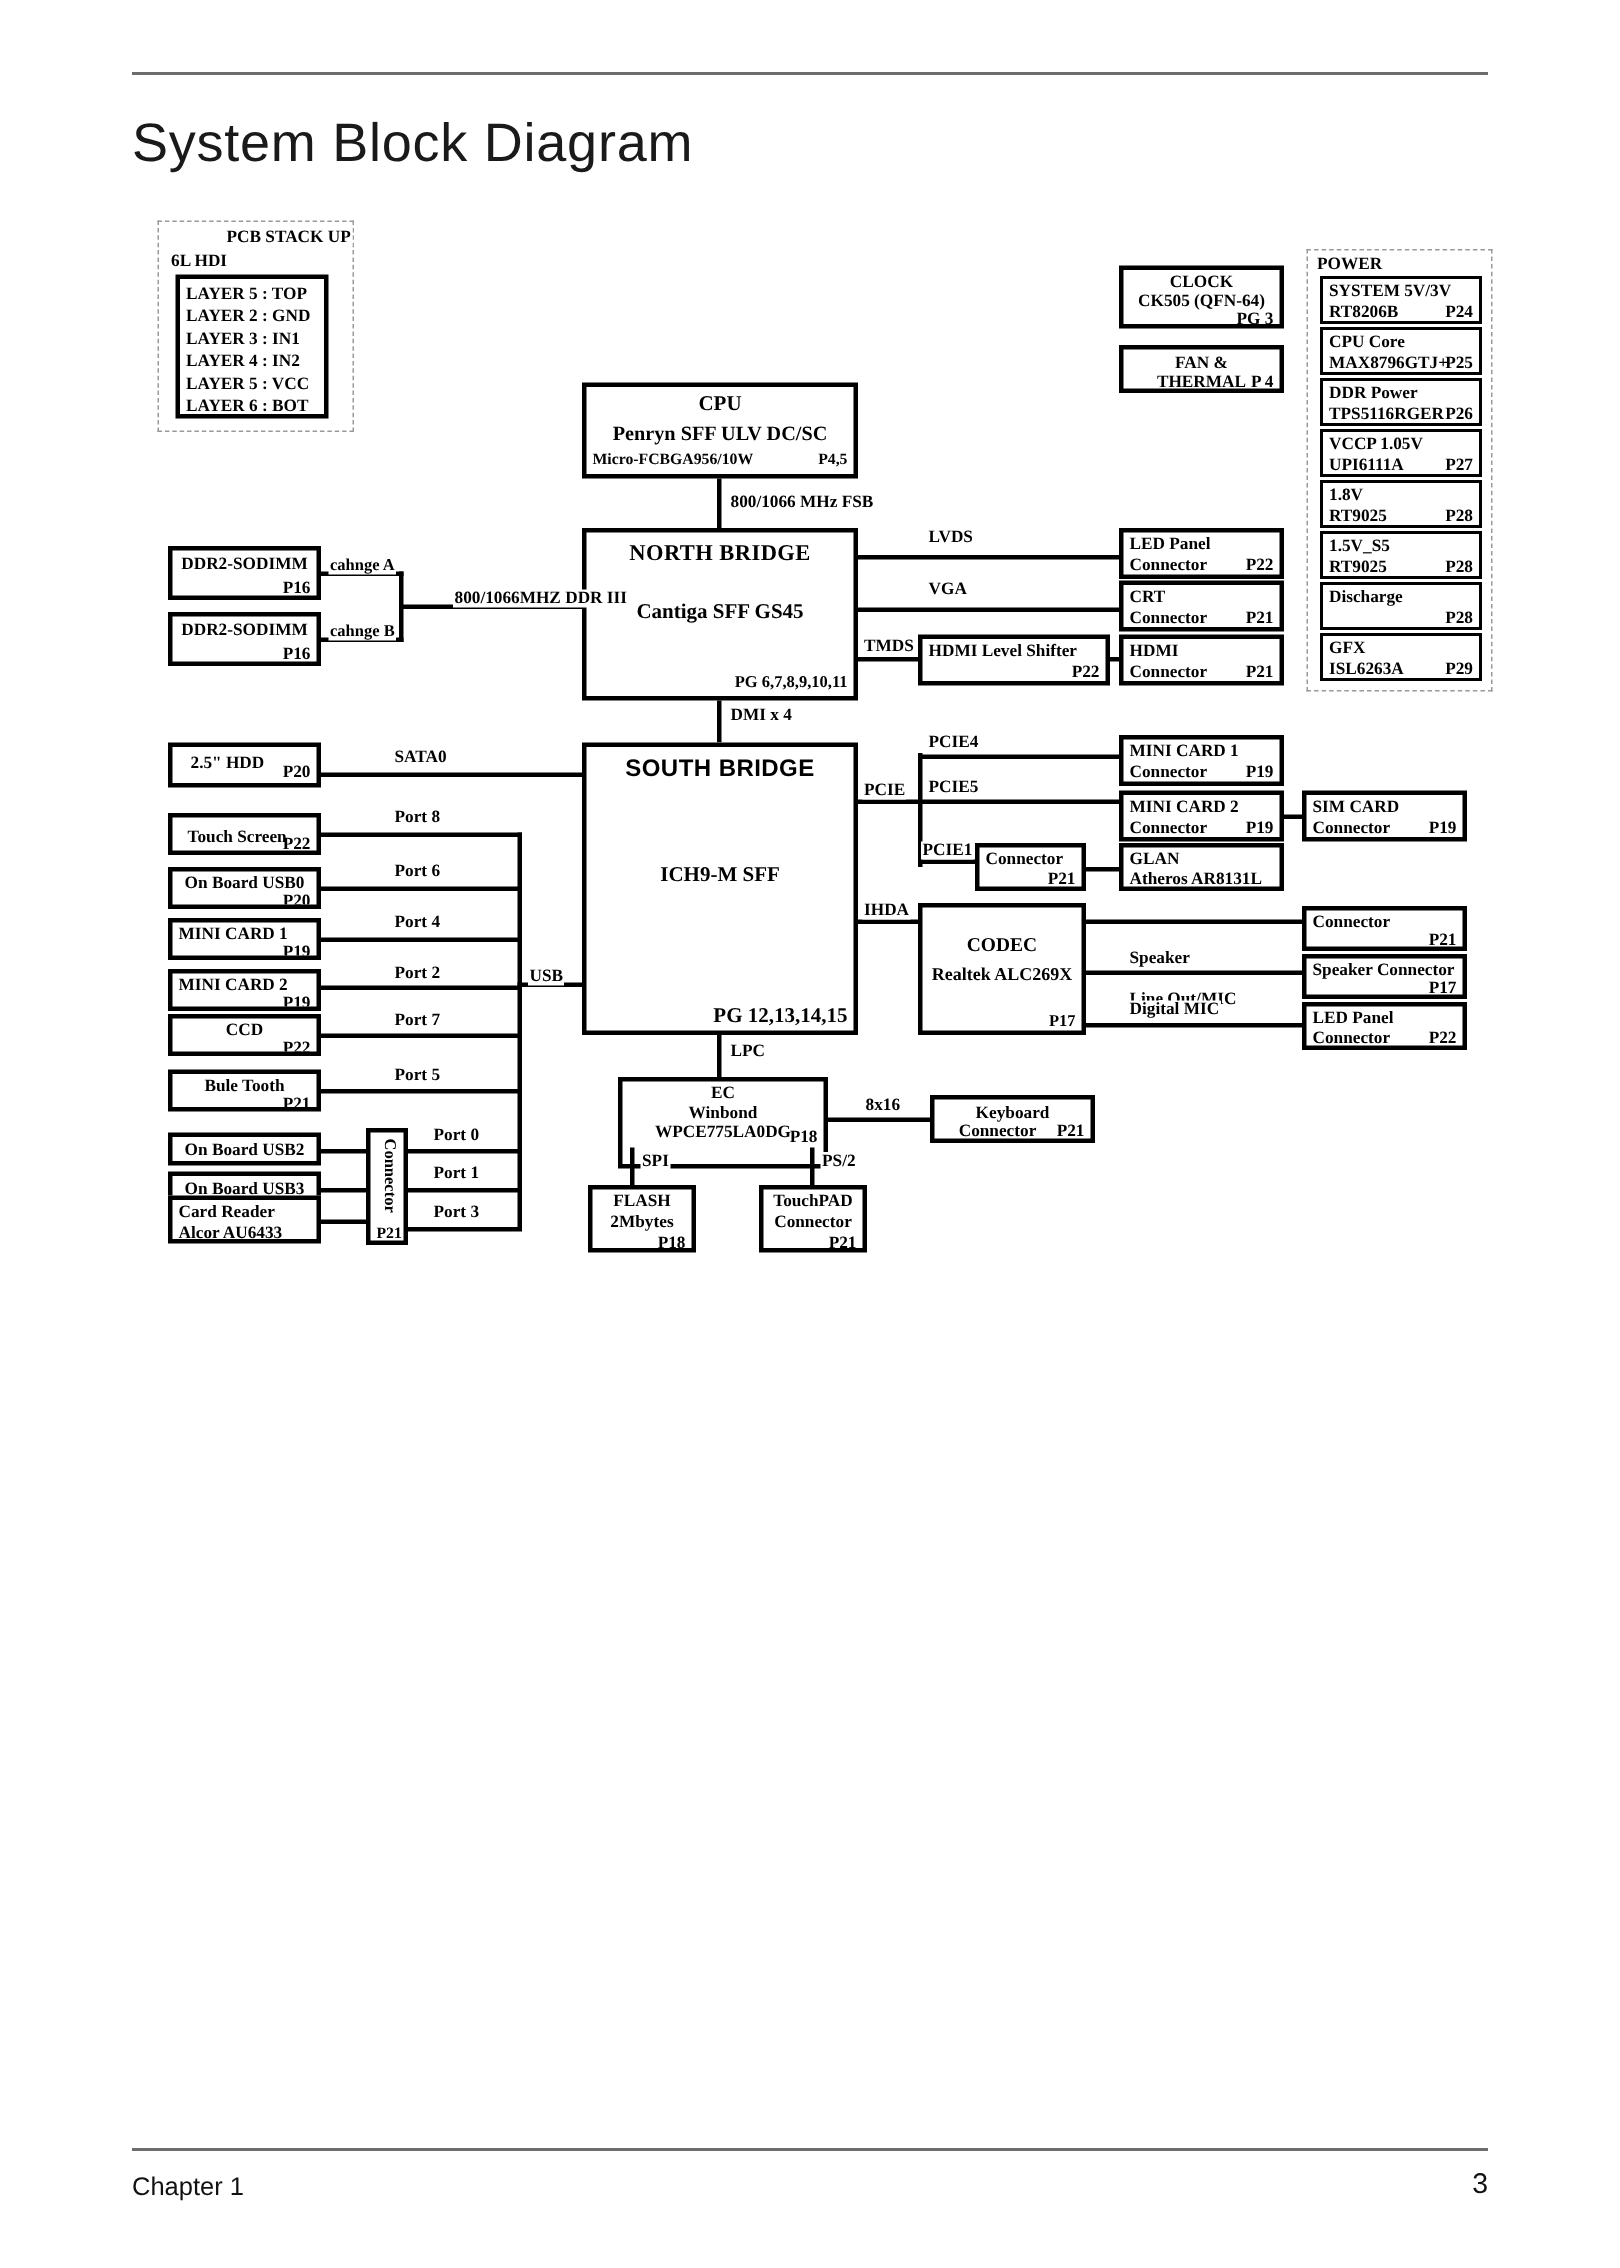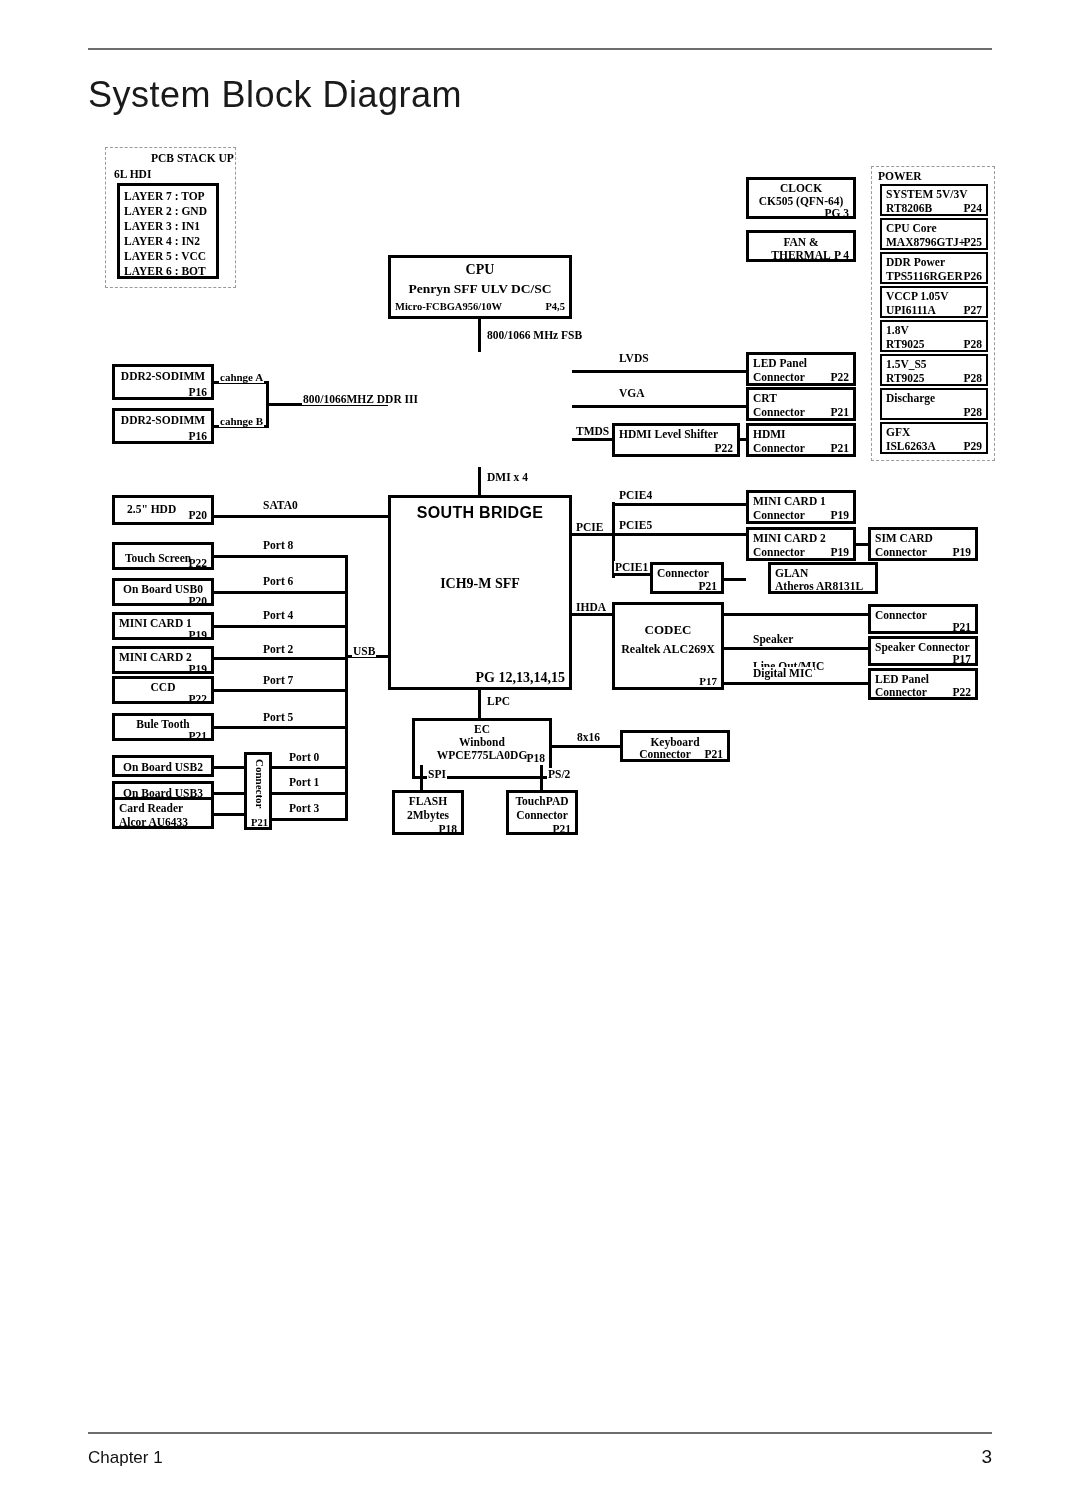--- a/index.html
+++ b/index.html
@@ -51,21 +51,21 @@
 
   <div class="rule rule-top"></div>
   <div id="page-title">System Block Diagram</div>
 
   <div id="diagram">
 
     <div class="dash" style="left:105px;top:147px;width:131px;height:141px;"></div>
     <div class="lab" style="left:113px;top:152px;margin-left:37px;">PCB STACK UP</div>
     <div class="lab" style="left:113px;top:168px;">6L HDI</div>
     <div class="bx thick" style="left:117px;top:183px;width:102px;height:96px;">
-      <div class="t lft" style="top:4px;">LAYER 7 : TOP</div>
+      <div class="t lft" style="top:4px;">LAYER 5 : TOP</div>
       <div class="t lft" style="top:19px;">LAYER 2 : GND</div>
       <div class="t lft" style="top:34px;">LAYER 3 : IN1</div>
       <div class="t lft" style="top:49px;">LAYER 4 : IN2</div>
       <div class="t lft" style="top:64px;">LAYER 5 : VCC</div>
       <div class="t lft" style="top:79px;">LAYER 6 : BOT</div>
     </div>
 
     <div class="bx thick" style="left:746px;top:177px;width:110px;height:42px;">
       <div class="t ctr" style="top:2px;">CLOCK</div>
       <div class="t ctr" style="top:15px;">CK505 (QFN-64)</div>
@@ -122,20 +122,25 @@
     <div class="bx thick" style="left:388px;top:255px;width:184px;height:64px;">
       <div class="t ctr" style="top:4px;font-size:14px;">CPU</div>
       <div class="t ctr" style="top:23px;font-size:13.5px;">Penryn SFF ULV DC/SC</div>
       <div class="t lft" style="top:43px;font-size:10.5px;">Micro-FCBGA956/10W</div>
       <div class="t rgt" style="top:43px;font-size:10.5px;">P4,5</div>
     </div>
 
     <div class="ln lv3" style="left:478px;top:319px;height:33px;"></div>
     <div class="lab" style="left:486px;top:329px;">800/1066 MHz FSB</div>
 
+    <div class="bx thick" style="left:388px;top:352px;width:184px;height:115px;">
+      <div class="t ctr" style="top:6px;font-size:15px;letter-spacing:.3px;">NORTH BRIDGE</div>
+      <div class="t ctr" style="top:46px;font-size:14px;">Cantiga SFF GS45</div>
+      <div class="t rgt" style="top:94px;font-size:11px;">PG 6,7,8,9,10,11</div>
+    </div>
 
     <div class="ln lv3" style="left:478px;top:467px;height:28px;"></div>
     <div class="lab" style="left:486px;top:471px;">DMI x 4</div>
 
     <div class="bx thick" style="left:388px;top:495px;width:184px;height:195px;">
       <div class="t ctr" style="top:6px;font-size:16px;font-family:'Liberation Sans',sans-serif;letter-spacing:.3px;">SOUTH BRIDGE</div>
       <div class="t ctr" style="top:78px;font-size:14px;">ICH9-M SFF</div>
       <div class="t rgt" style="top:172px;font-size:14px;">PG 12,13,14,15</div>
     </div>
 
@@ -287,21 +292,21 @@
       <div class="t rgt" style="top:16px;">P19</div>
     </div>
 
     <div class="ln lh3" style="left:612px;top:573px;width:40px;"></div>
     <div class="lab" style="left:614px;top:561px;">PCIE1</div>
     <div class="bx thick" style="left:650px;top:562px;width:74px;height:32px;">
       <div class="t lft" style="top:2px;">Connector</div>
       <div class="t rgt" style="top:15px;">P21</div>
     </div>
     <div class="ln lh3" style="left:724px;top:578px;width:22px;"></div>
-    <div class="bx thick" style="left:746px;top:562px;width:110px;height:32px;margin-left:22px;">
+    <div class="bx thick" style="left:746px;top:562px;width:110px;height:32px;">
       <div class="t lft" style="top:2px;">GLAN</div>
       <div class="t lft" style="top:15px;">Atheros AR8131L</div>
     </div>
 
     <div class="ln lh3" style="left:572px;top:613px;width:40px;"></div>
     <div class="lab" style="left:575px;top:601px;">IHDA</div>
     <div class="bx thick" style="left:612px;top:602px;width:112px;height:88px;">
       <div class="t ctr" style="top:18px;font-size:13px;">CODEC</div>
       <div class="t ctr" style="top:38px;font-size:12px;">Realtek ALC269X</div>
       <div class="t rgt" style="top:70px;font-size:11px;">P17</div>

